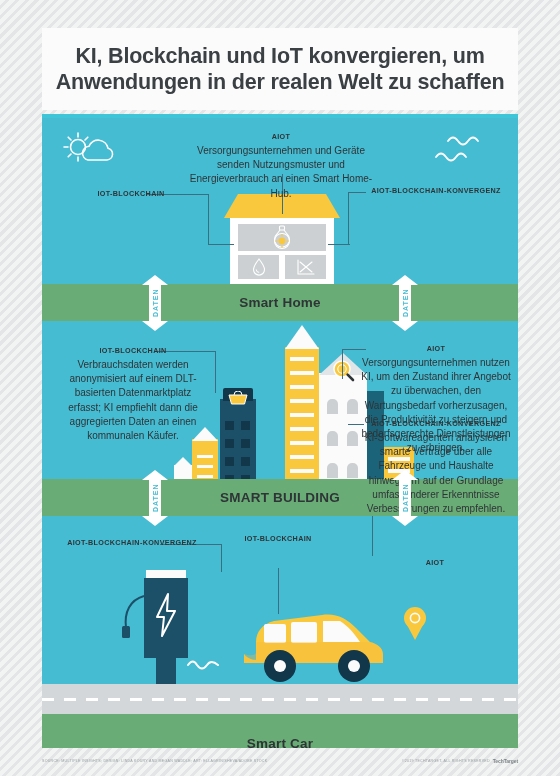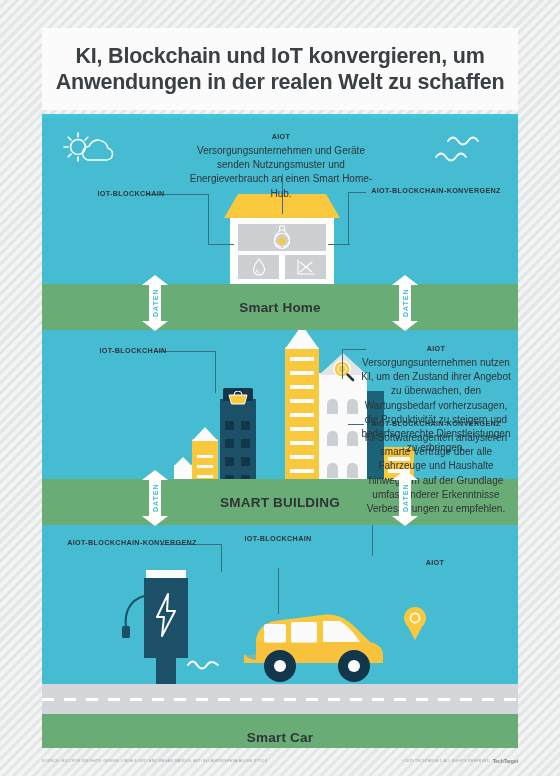--- a/index.html
+++ b/index.html
@@ -39,30 +39,30 @@
     position:absolute; left:0; top:0; width:100%; height:4px; background:#3ec6d8;
   }
 
   .panel { position: absolute; left: 0; width: 476px; background: #45bcd2; overflow: hidden; }
   #panel-home { top: 4px; height: 195px; }
   #panel-building { top: 199px; height: 195px; }
   #panel-car { top: 394px; height: 240px; }
 
   
   .band {
-    position: absolute; left: 0; width: 476px; height: 46px;
+    position: absolute; left: 0; width: 476px; height: 37px;
     background: #6aac76; display: flex; align-items: center; justify-content: center;
     z-index: 6;
   }
   .band-label {
     font-size: 13.5px; font-weight: bold; color: #2f3437; letter-spacing: 0.2px;
   }
   #band-home { top: 170px; }
   #band-building { top: 365px; text-align: right; }
-  #band-car { top: 600px; }
+  #band-car { top: 600px; align-items: flex-end; }
 
   
   .daten {
     position: absolute; z-index: 8; width: 26px; height: 56px;
   }
   .daten .arrowbody {
     position: absolute; left: 7px; top: 9px; width: 12px; height: 38px; background: #ffffff;
   }
   .daten .head-up {
     position: absolute; left: 0; top: 0; width: 0; height: 0;
@@ -336,20 +336,21 @@
   </div>
   <div class="daten" id="daten-b-r">
     <div class="head-up"></div>
     <div class="arrowbody"></div>
     <div class="head-dn"></div>
     <div class="dlabel">DATEN</div>
   </div>
 
   <div class="callout" style="left:16px; top:232px; width:150px;">
     <div class="co-head">IOT-BLOCKCHAIN</div>
+    <div class="co-body">Verbrauchsdaten werden anonymisiert auf einem DLT-basierten Datenmarktplatz erfasst; KI empfiehlt dann die aggregierten Daten an einen kommunalen Käufer.</div>
   </div>
   <div class="ln ln-h" style="left:112px; top:237px; width:62px;"></div>
   <div class="ln ln-v" style="left:173px; top:237px; height:42px;"></div>
 
   <div class="callout" style="left:318px; top:230px; width:152px;">
     <div class="co-head">AIOT</div>
     <div class="co-body">Versorgungsunternehmen nutzen KI, um den Zustand ihrer Angebot zu überwachen, den Wartungsbedarf vorherzusagen, die Produktivität zu steigern und bedarfsgerechte Dienstleistungen zu erbringen.</div>
   </div>
   <div class="ln ln-h" style="left:300px; top:235px; width:24px;"></div>
   <div class="ln ln-v" style="left:300px; top:235px; height:30px;"></div>

